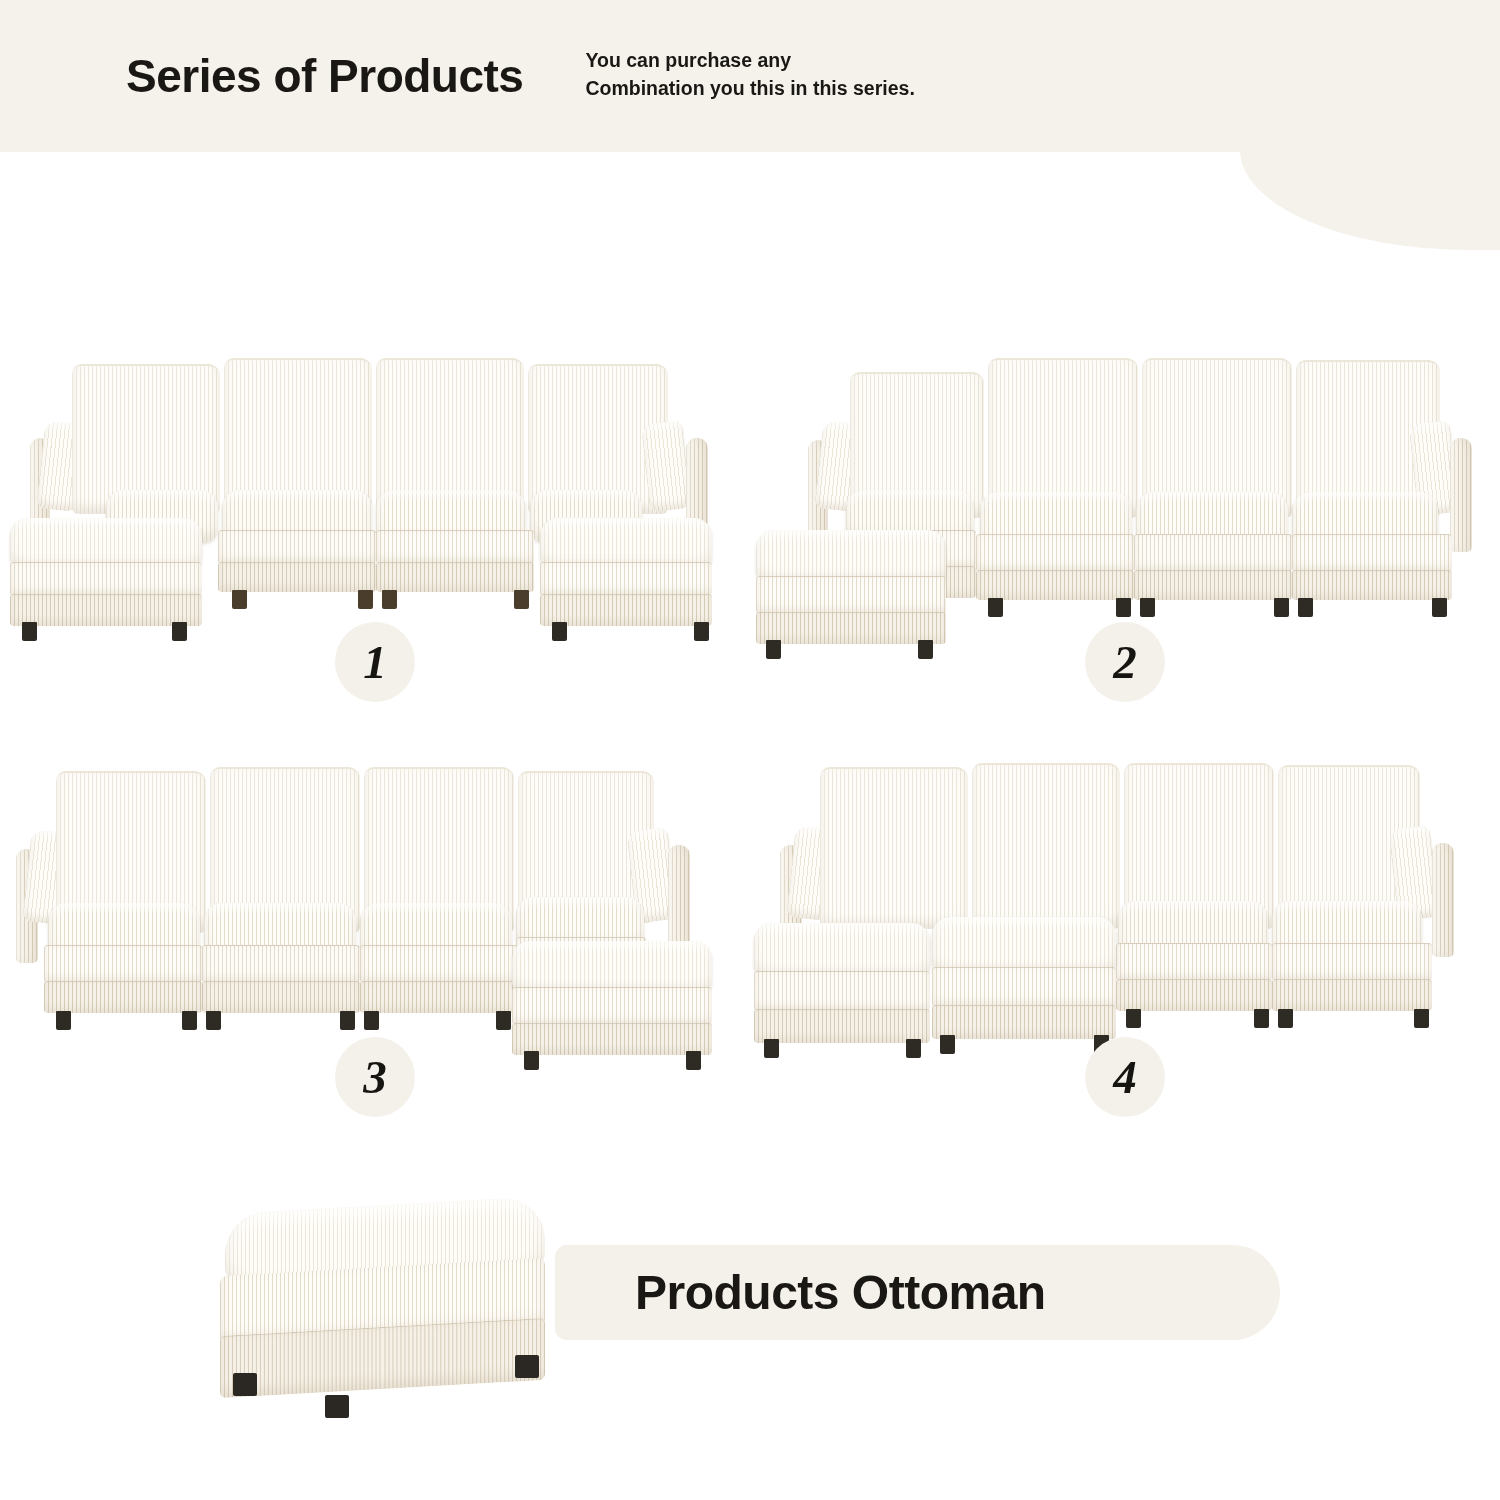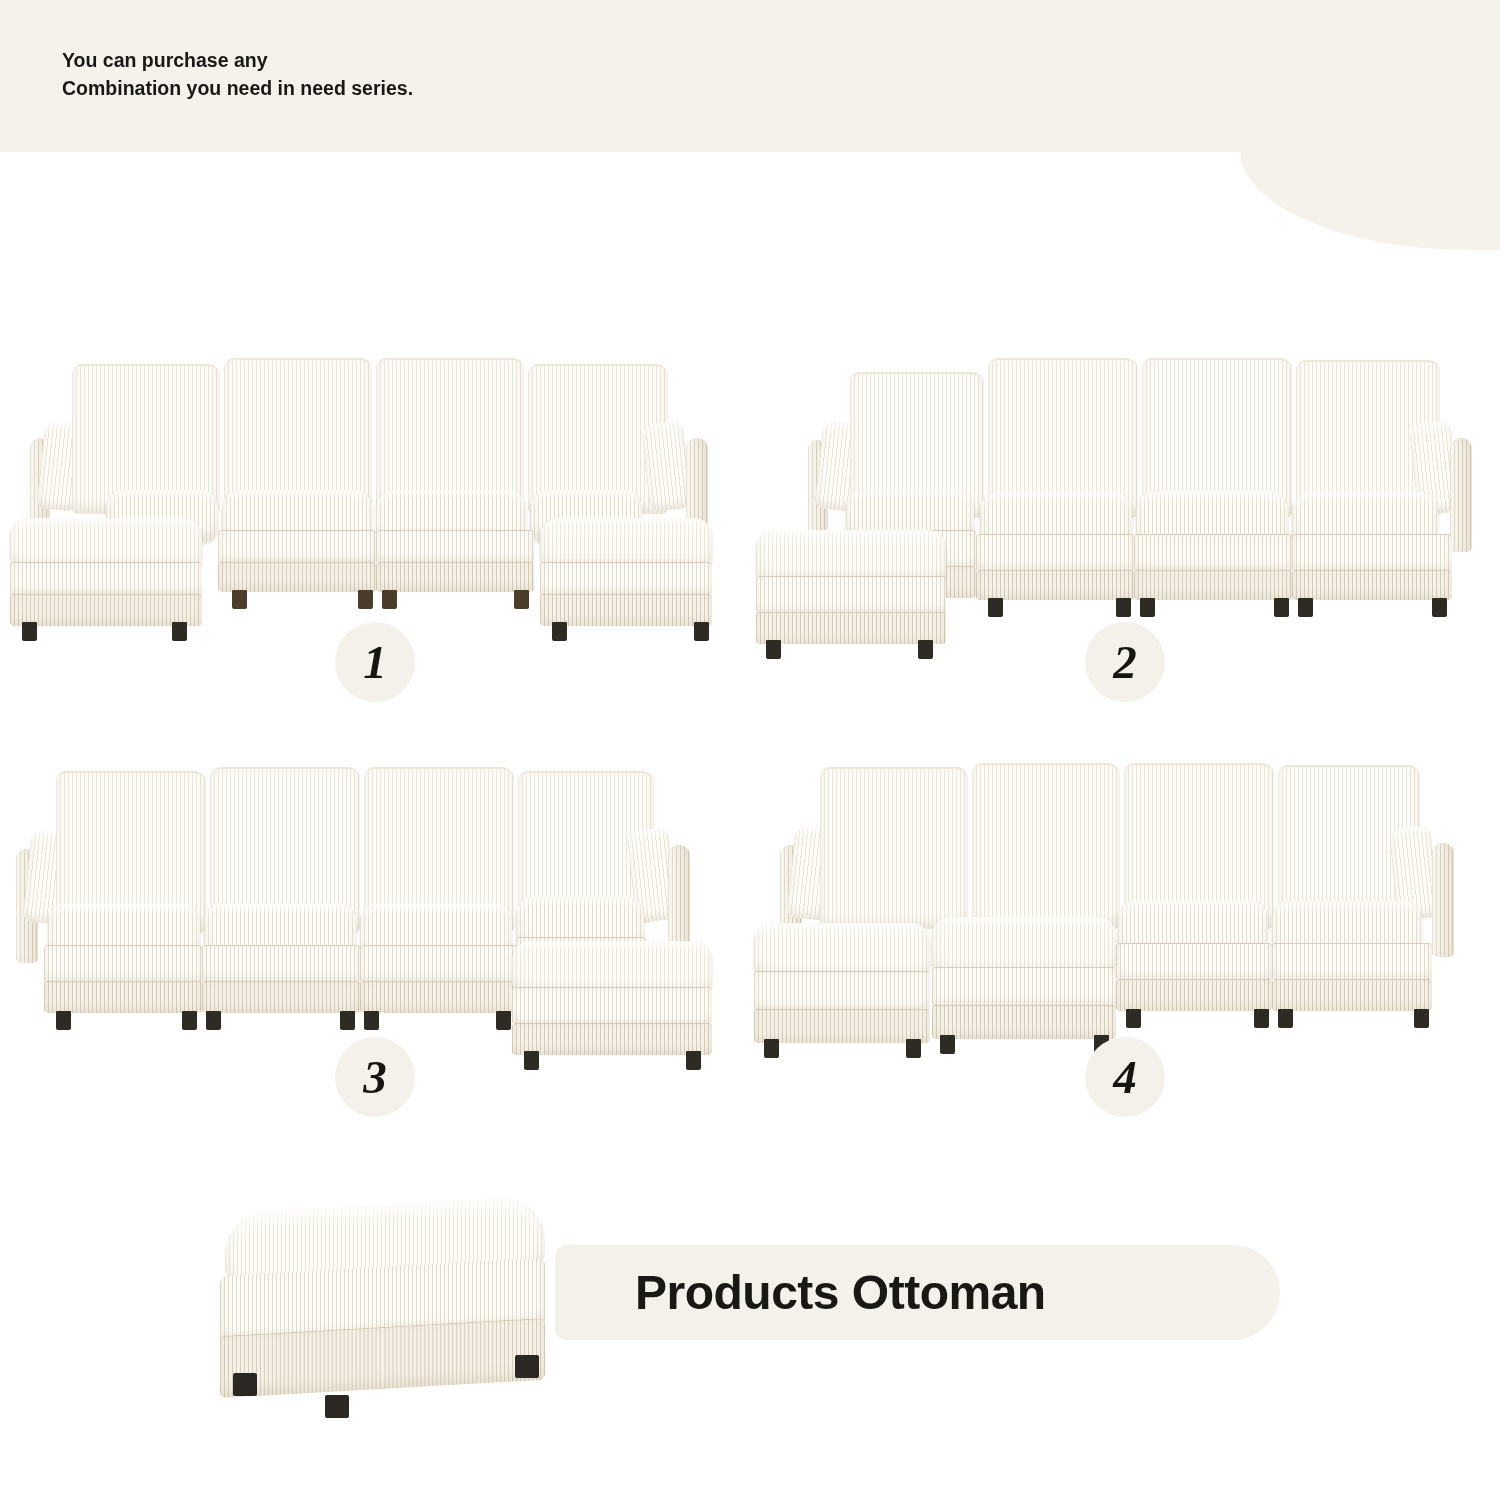--- a/index.html
+++ b/index.html
@@ -245,22 +245,23 @@
 </style>
 </head>
 <body>
 
 <div class="header-band">
   <div class="header-fill"></div>
   <div class="header-curve"></div>
 </div>
 
 <div class="header-text">
+  <div class="title">Series of Products</div>
   <div class="subtitle">You can purchase any
-Combination you need in need series.</div>
+Combination you this in this series.</div>
 </div>
 
 <div class="config-grid">
 
   <div class="config-cell cell-1">
     <div class="sofa-stage">
 
       <div class="piece arm fab-dark" style="left:30px;  top:108px; width:20px; height:112px;"></div>
 
       <div class="piece throw fab-soft" style="left:36px; top:92px; width:42px; height:88px; transform:rotate(6deg);"></div>

